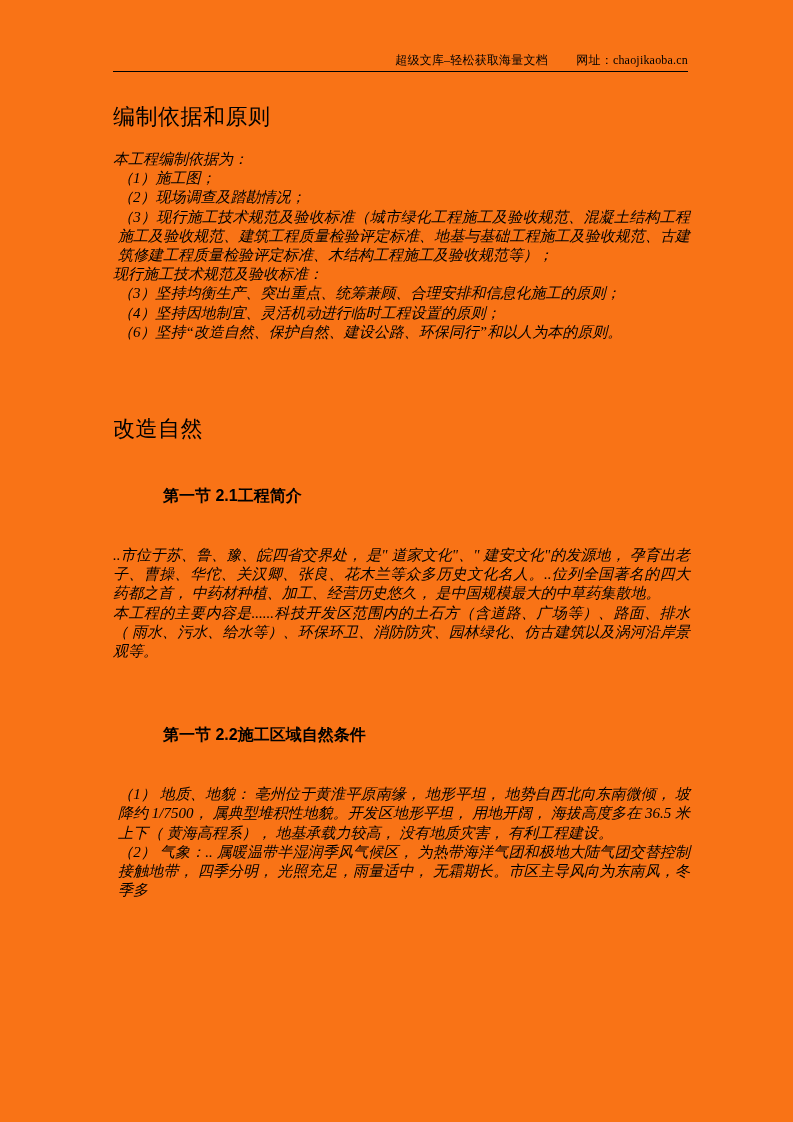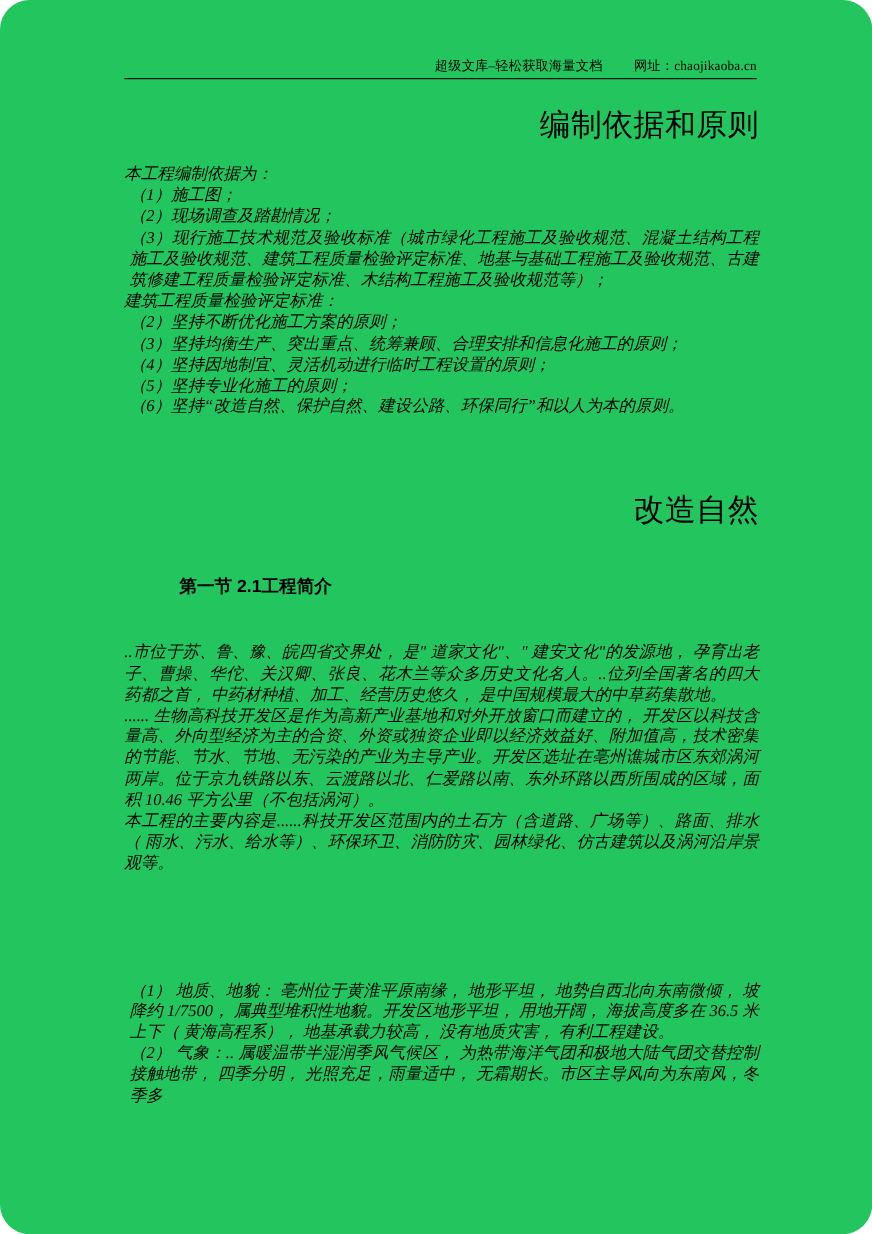--- a/index.html
+++ b/index.html
@@ -4,25 +4,24 @@
 <style>
   html, body {
     margin: 0;
     padding: 0;
     background: #ffffff;
   }
   .page {
     position: relative;
     width: 793px;
     height: 1122px;
-    background: #22c55e;
+    background: #f97316;
     overflow: hidden;
     font-family: "Liberation Serif", "DejaVu Serif", serif;
     color: #000000;
-    border-radius: 27px;
   }
 
   
   .header {
     position: absolute;
     left: 113px;
     top: 52px;
     width: 575px;
   }
   .header-line {
@@ -44,27 +43,26 @@
 
   
   .content {
     position: absolute;
     left: 113px;
     top: 90px;
     width: 577px;
   }
 
   h1.doc-h1 {
-    font-family: Liberation Mono, monospace;
-    font-size: 28px;
+    font-family: Liberation Sans, sans-serif;
+    font-size: 22px;
     line-height: 38px;
     font-weight: normal;
     margin: 8px 0 14px 0;
     letter-spacing: 0.5px;
-    text-align: right;
   }
 
   h2.doc-h2 {
     font-family: "Liberation Sans", "DejaVu Sans", sans-serif;
     font-size: 16px;
     line-height: 28px;
     font-weight: bold;
     margin: 0;
     padding-left: 50px;
   }
@@ -105,46 +103,44 @@
 
   <div class="content">
 
     <h1 class="doc-h1">编制依据和原则</h1>
 
     <div class="block">
       <p class="body-line">本工程编制依据为：</p>
       <p class="body-line indent">（1）施工图；</p>
       <p class="body-line indent">（2）现场调查及踏勘情况；</p>
       <p class="body-line indent">（3）现行施工技术规范及验收标准（城市绿化工程施工及验收规范、混凝土结构工程施工及验收规范、建筑工程质量检验评定标准、地基与基础工程施工及验收规范、古建筑修建工程质量检验评定标准、木结构工程施工及验收规范等）；</p>
-      <p class="body-line">建筑工程质量检验评定标准：</p>
-      <p class="body-line indent">（2）坚持不断优化施工方案的原则；</p>
+      <p class="body-line">现行施工技术规范及验收标准：</p>
       <p class="body-line indent">（3）坚持均衡生产、突出重点、统筹兼顾、合理安排和信息化施工的原则；</p>
       <p class="body-line indent">（4）坚持因地制宜、灵活机动进行临时工程设置的原则；</p>
-      <p class="body-line indent">（5）坚持专业化施工的原则；</p>
       <p class="body-line indent">（6）坚持“改造自然、保护自然、建设公路、环保同行”和以人为本的原则。</p>
     </div>
 
     <div class="gap-lg"></div>
 
     <h1 class="doc-h1">改造自然</h1>
 
     <div class="gap-sm"></div>
 
     <h2 class="doc-h2">第一节 2.1工程简介</h2>
 
     <div class="gap-md"></div>
 
     <div class="block">
       <p class="body-line">..市位于苏、鲁、豫、皖四省交界处， 是" 道家文化"、" 建安文化"的发源地， 孕育出老子、曹操、华佗、关汉卿、张良、花木兰等众多历史文化名人。..位列全国著名的四大药都之首， 中药材种植、加工、经营历史悠久， 是中国规模最大的中草药集散地。</p>
-      <p class="body-line">...... 生物高科技开发区是作为高新产业基地和对外开放窗口而建立的， 开发区以科技含量高、外向型经济为主的合资、外资或独资企业即以经济效益好、附加值高，技术密集的节能、节水、节地、无污染的产业为主导产业。开发区选址在亳州谯城市区东郊涡河两岸。位于京九铁路以东、云渡路以北、仁爱路以南、东外环路以西所围成的区域，面积 10.46 平方公里（不包括涡河）。</p>
       <p class="body-line">本工程的主要内容是......科技开发区范围内的土石方（含道路、广场等）、路面、排水（ 雨水、污水、给水等）、环保环卫、消防防灾、园林绿化、仿古建筑以及涡河沿岸景观等。</p>
     </div>
 
     <div class="gap-lg"></div>
 
+    <h2 class="doc-h2">第一节 2.2施工区域自然条件</h2>
 
     <div class="gap-md"></div>
 
     <div class="block">
       <p class="body-line indent">（1） 地质、地貌： 亳州位于黄淮平原南缘， 地形平坦， 地势自西北向东南微倾， 坡降约 1/7500， 属典型堆积性地貌。开发区地形平坦， 用地开阔， 海拔高度多在 36.5 米上下（ 黄海高程系）， 地基承载力较高， 没有地质灾害， 有利工程建设。</p>
       <p class="body-line indent">（2） 气象：.. 属暖温带半湿润季风气候区， 为热带海洋气团和极地大陆气团交替控制接触地带， 四季分明， 光照充足，雨量适中， 无霜期长。市区主导风向为东南风，冬季多</p>
     </div>
 
   </div>
 </div>

